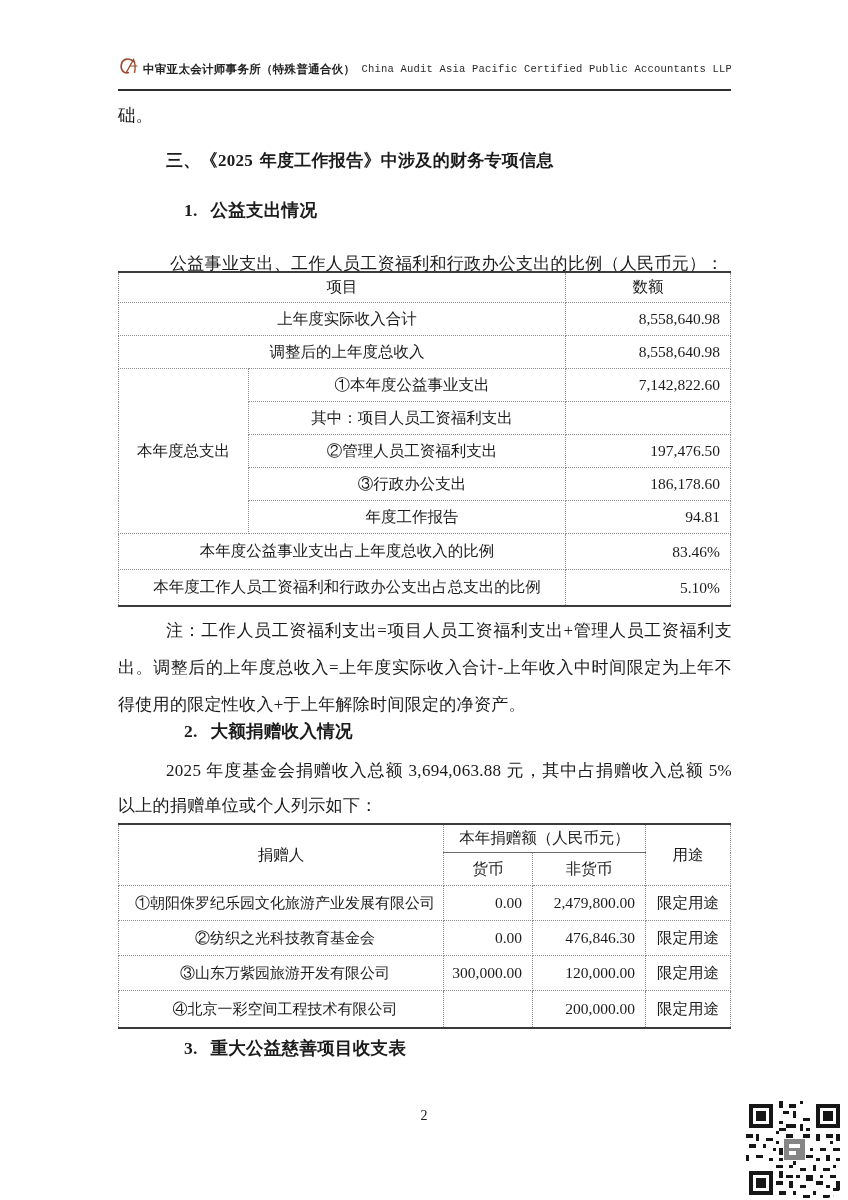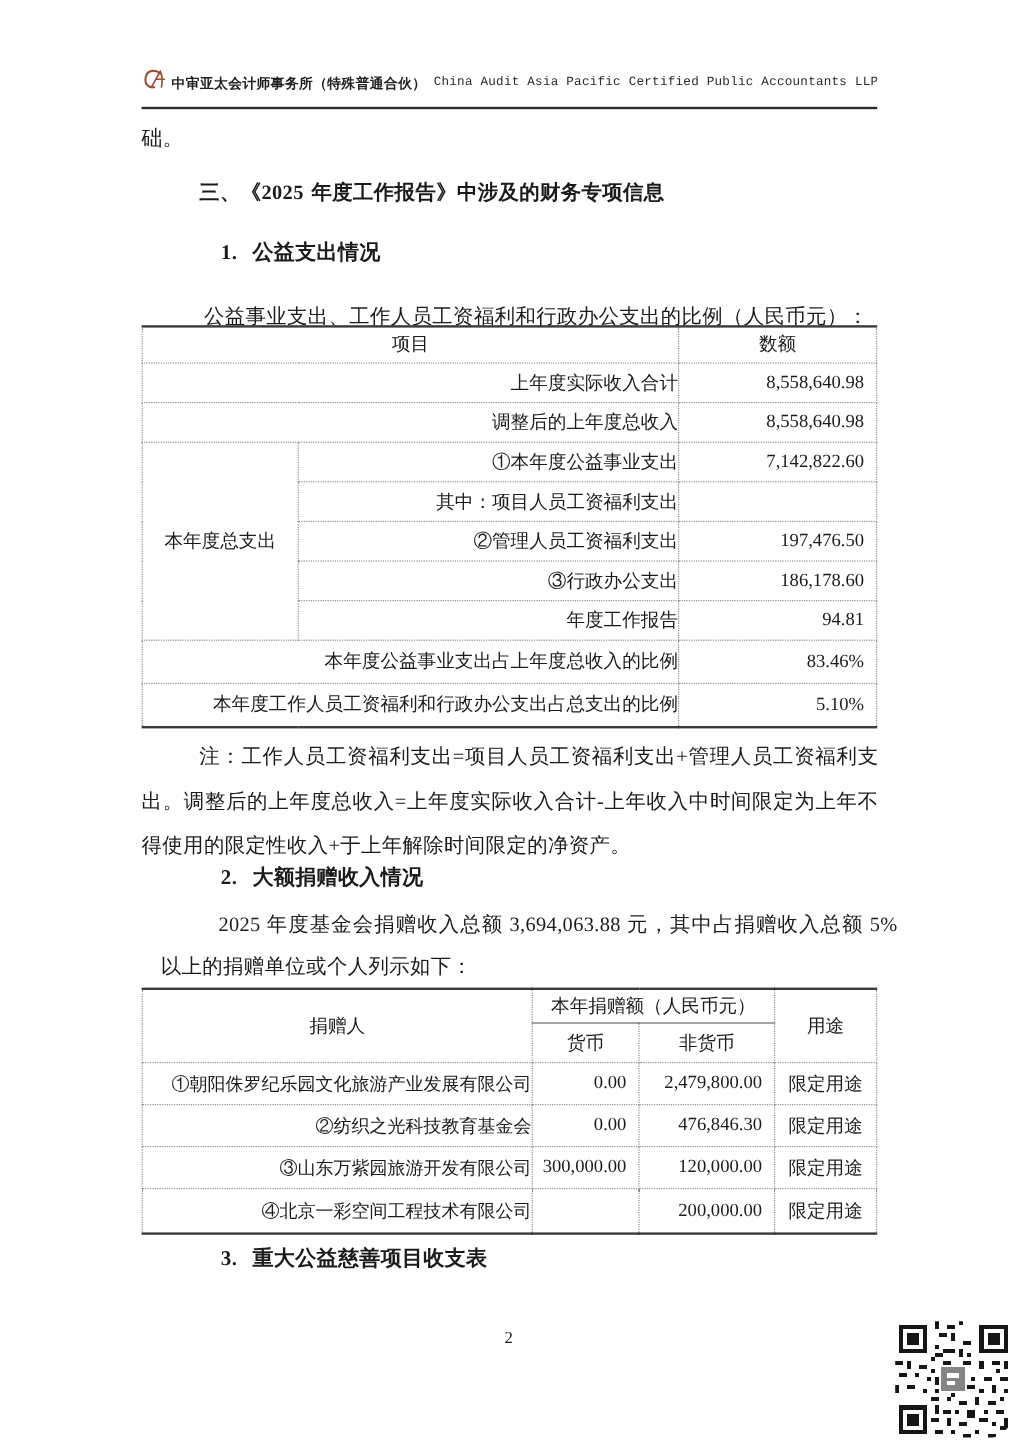--- a/index.html
+++ b/index.html
@@ -18,28 +18,28 @@
   .firm-en{font-family:"Liberation Mono","DejaVu Sans Mono",monospace;font-size:10.5px;letter-spacing:.2px;margin-left:6px;color:#2a2a2a;}
   
   .carryover{position:absolute;left:118px;top:103px;font-size:17.5px;}
   .h1{position:absolute;left:166px;top:149px;margin:0;font-size:17px;font-weight:bold;letter-spacing:.3px;word-spacing:2px;}
   .h2{position:absolute;left:184px;margin:0;font-size:17.5px;font-weight:bold;letter-spacing:.3px;word-spacing:8px;}
   .h2-1{top:198px;}
   .h2-2{top:719px;}
   .h2-3{top:1036px;}
   .lead{position:absolute;left:118px;top:248px;width:613px;margin:4px;font-size:17px;text-indent:48px;letter-spacing:.3px;}
   .note{position:absolute;left:118px;top:612px;width:614px;margin:0;font-size:17px;line-height:37px;text-align:justify;text-indent:48px;letter-spacing:.3px;}
-  .para2{position:absolute;left:134px;top:753px;width:614px;margin:0;font-size:17px;line-height:35px;text-align:justify;text-indent:48px;letter-spacing:.3px;}
+  .para2{position:absolute;left:118px;top:753px;width:614px;margin:0;font-size:17px;line-height:35px;text-align:justify;text-indent:48px;letter-spacing:.3px;}
   
   table{border-collapse:collapse;position:absolute;left:118px;table-layout:fixed;}
   .t1{top:271px;width:612px;}
   .t2{top:823px;width:612px;}
   .t1,.t2{border-top:2px solid #3a3a3a;border-bottom:2px solid #3a3a3a;}
   td{border:1px dotted #8f8f8f;font-size:15.5px;padding:0;vertical-align:middle;}
-  td.lbl{text-align:right;padding-left:10px;white-space:nowrap;}
+  td.lbl{text-align:center;padding-left:10px;white-space:nowrap;}
   td.val{text-align:right;padding-right:10px;white-space:nowrap;}
   td.ctr{text-align:center;}
   .t1 .hr td{height:29px;}
   .t1 .r td{height:32px;}
   .t1 .rb td{height:35px;}
   .t2 .h1r td{height:27px;}
   .t2 .h2r td{height:32px;}
   .t2 .dr td{height:34px;}
   .t2 .drl td{height:36px;}
   .t2 td.grp{border-bottom:1px solid #6a6a6a;}

